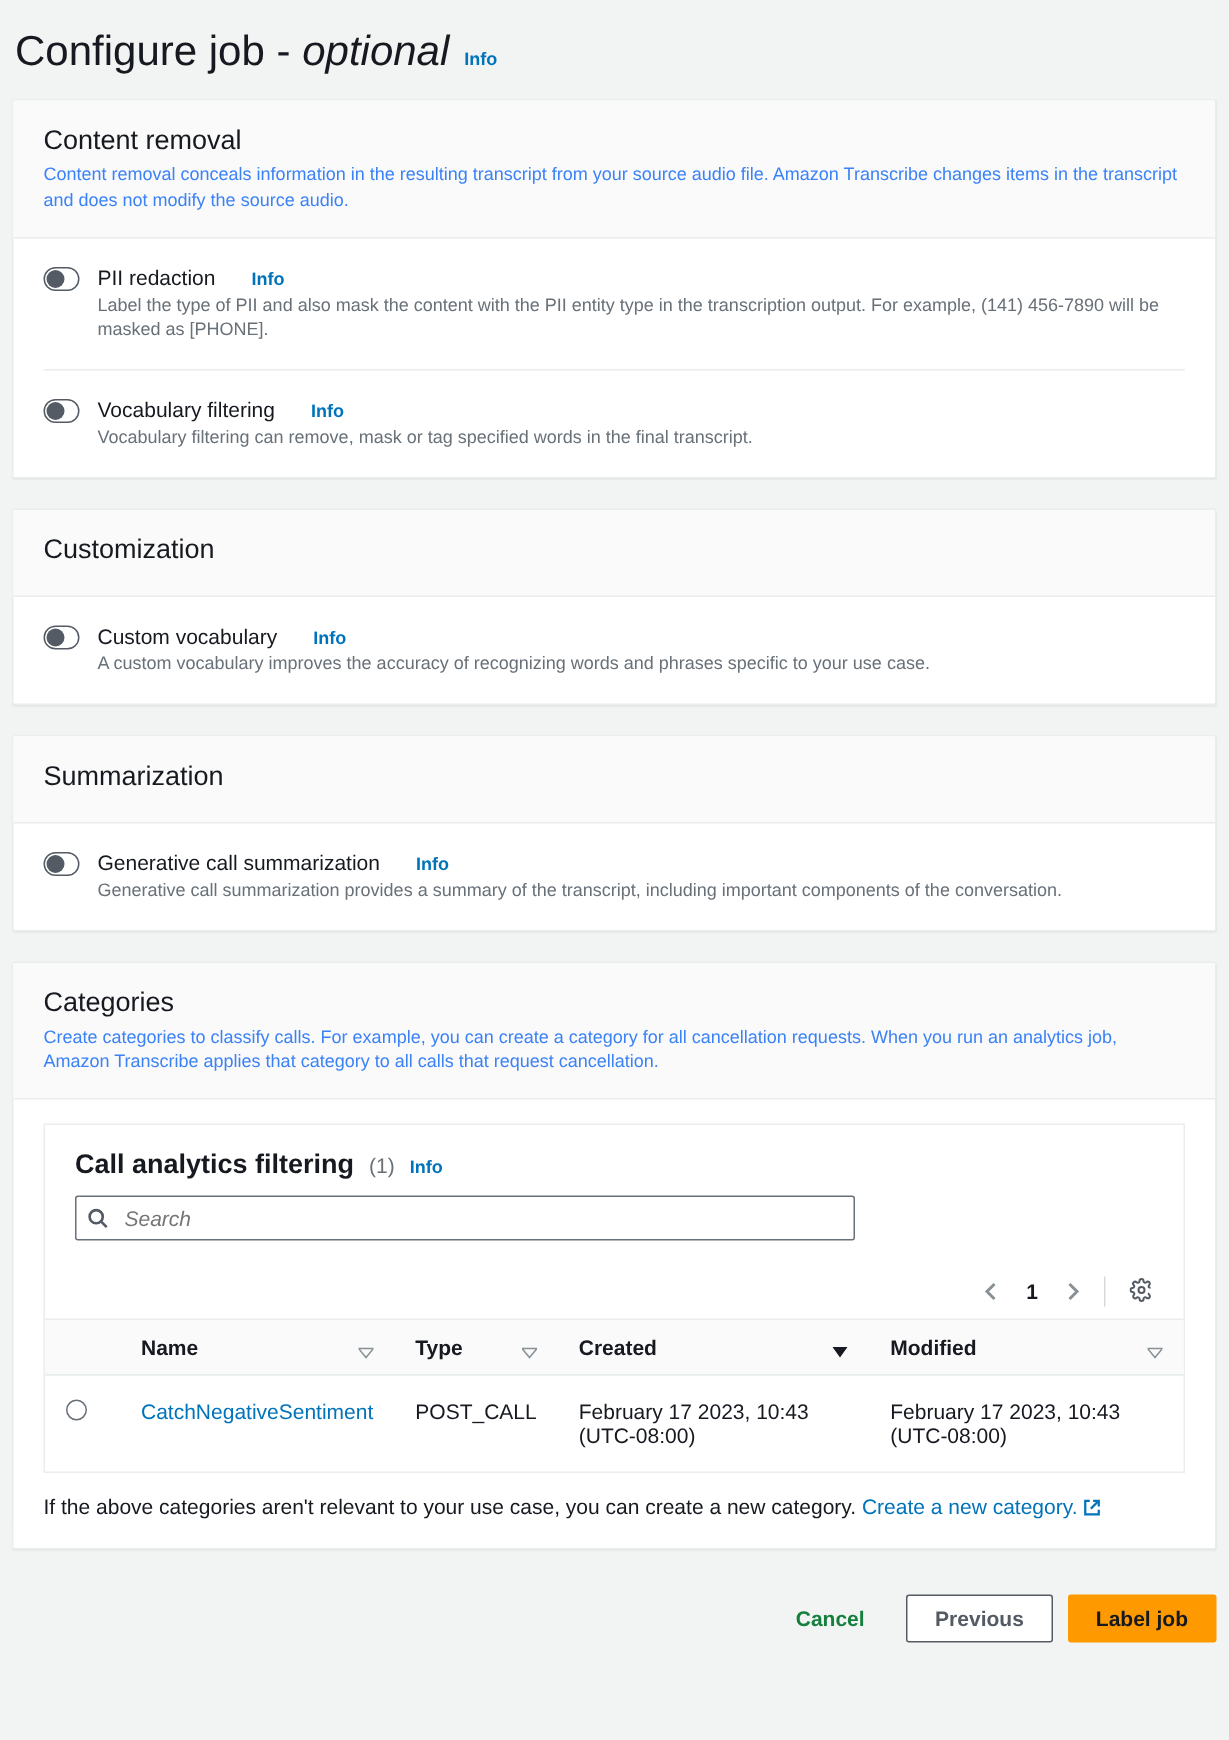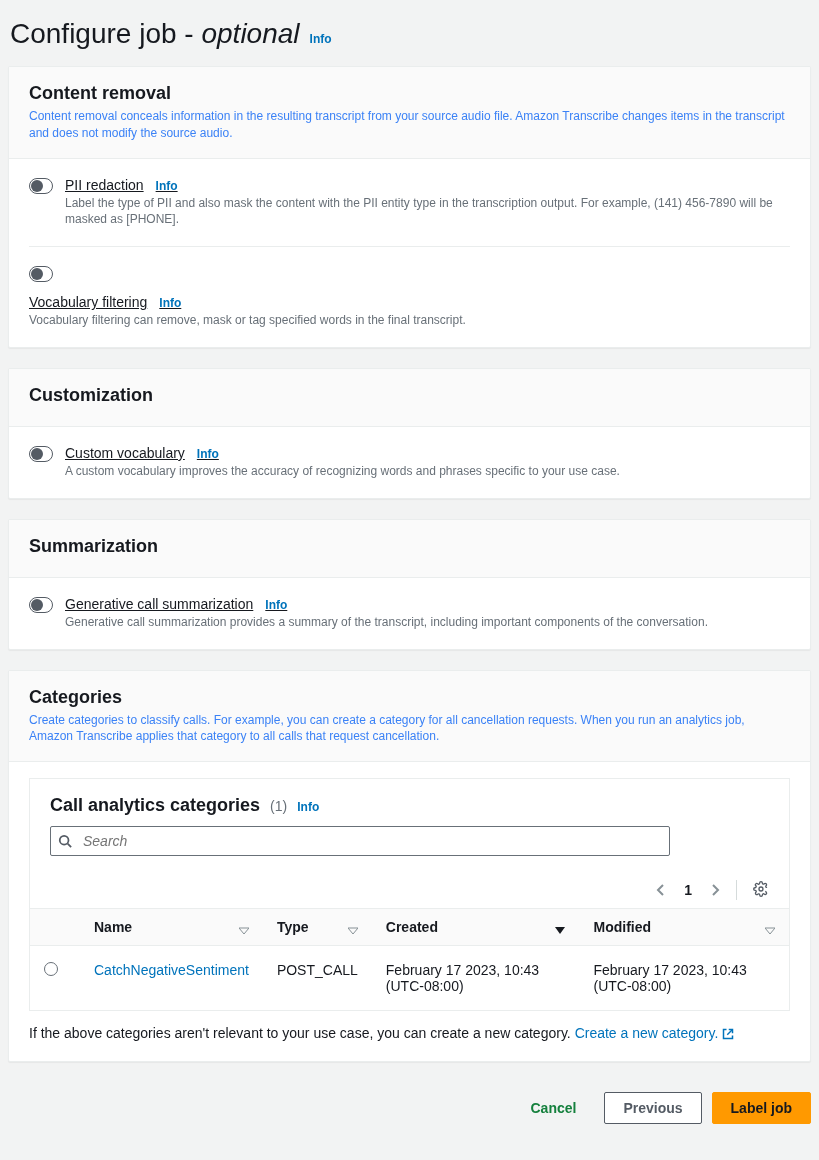--- a/index.html
+++ b/index.html
@@ -34,35 +34,35 @@
   margin-bottom: 20px;
   box-shadow: 0 1px 1px rgba(0,0,0,0.05);
 }
 .panel-header {
   padding: 16px 20px;
   border-bottom: 1px solid #eaeded;
   background: #fafafa;
 }
 .panel-header h2 {
   font-size: 18px;
-  font-weight: 700;
+  font-weight: 400;
   margin-bottom: 4px;
 }
 .panel-header .desc {
   color: #3b82f6;
   font-size: 12px;
   line-height: 1.4;
 }
 .panel-body { padding: 0 20px; }
 .option-row {
   padding: 18px 0;
   display: flex;
   gap: 12px;
 }
-.option-row + .option-row { border-top: 1px solid #eaeded; flex-direction: column; }
+.option-row + .option-row { border-top: 1px solid #eaeded; }
 .toggle {
   width: 24px;
   height: 16px;
   border-radius: 8px;
   border: 1px solid #545b64;
   background: #fff;
   position: relative;
   flex-shrink: 0;
   margin-top: 1px;
   cursor: pointer;
@@ -76,22 +76,21 @@
   height: 12px;
   background: #545b64;
   border-radius: 50%;
 }
 .option-content { flex: 1; }
 .option-title {
   font-size: 14px;
   font-weight: 400;
   display: inline-flex;
   align-items: baseline;
-  gap: 12px;
-  text-decoration: underline;
+  gap: 24px;
 }
 .option-desc {
   color: #687078;
   font-size: 12px;
   margin-top: 2px;
   line-height: 1.4;
 }
 .categories-table-wrap {
   border: 1px solid #eaeded;
   margin-top: 16px;
@@ -102,21 +101,21 @@
 .table-title-row {
   display: flex;
   align-items: baseline;
   gap: 10px;
   margin-bottom: 10px;
 }
 .table-title-row h3 { font-size: 18px; font-weight: 700; }
 .table-title-row .count { color: #687078; font-size: 14px; }
 .search-box {
   position: relative;
-  width: 620px;
+  width: 520px;
 }
 .search-box input {
   width: 100%;
   padding: 6px 10px 6px 32px;
   border: 1px solid #687078;
   border-radius: 2px;
   font-size: 14px;
   font-style: italic;
   color: #687078;
 }
@@ -290,21 +289,21 @@
 
   <div class="panel">
     <div class="panel-header">
       <h2>Categories</h2>
       <div class="desc">Create categories to classify calls. For example, you can create a category for all cancellation requests. When you run an analytics job, Amazon Transcribe applies that category to all calls that request cancellation.</div>
     </div>
     <div class="panel-body">
       <div class="categories-table-wrap">
         <div class="table-header">
           <div class="table-title-row">
-            <h3>Call analytics categories</h3>
+            <h3>Call analytics filtering</h3>
             <span class="count">(1)</span>
             <span class="info-link">Info</span>
           </div>
           <div class="search-box">
             <span class="search-icon">
               <svg viewBox="0 0 16 16" width="14" height="14" fill="none" stroke="#545b64" stroke-width="2">
                   <circle cx="7" cy="7" r="5"></circle>
                   <line x1="11" y1="11" x2="15" y2="15"></line>
                 </svg>
             </span>

